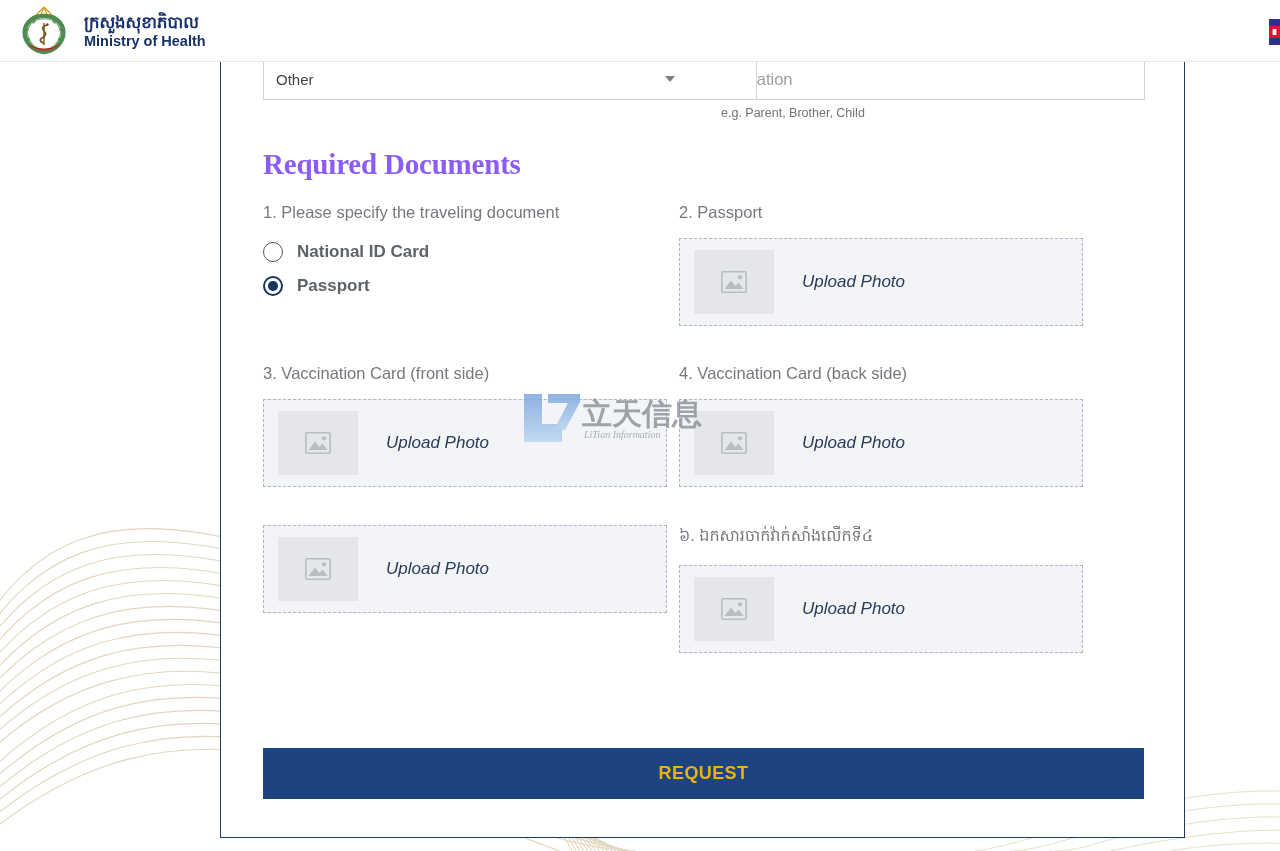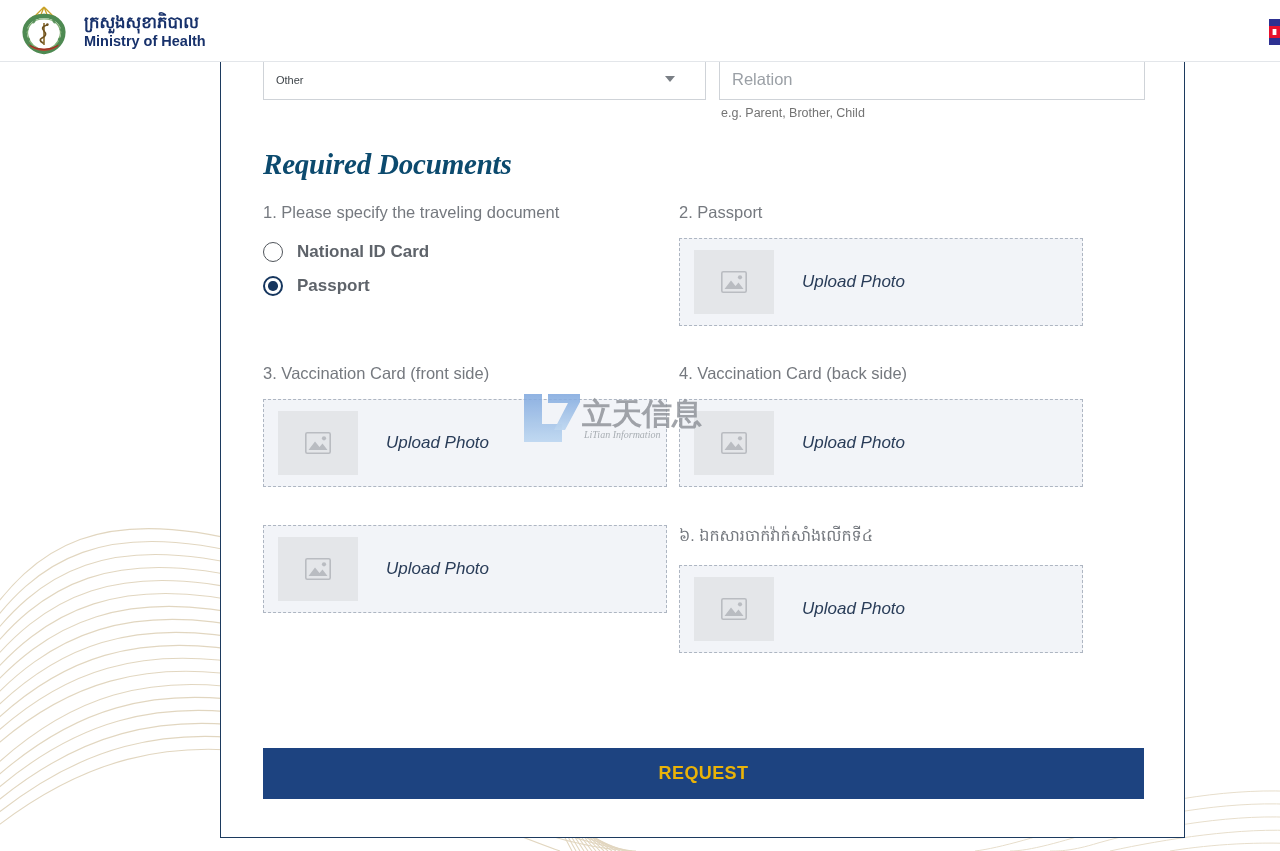--- a/index.html
+++ b/index.html
@@ -87,26 +87,26 @@
   
   .top-row {
     display: flex;
     gap: 30px;
     padding-top: 6px;
   }
   .col { width: 426px; }
 
   .select-wrap { position: relative; }
   select.styled, .fakeselect {
-    width: 443px;
+    width: 494px;
     height: 41px;
     border: 1px solid #cfd3d8;
     background: #ffffff;
     font-family: "Liberation Sans", sans-serif;
-    font-size: 11px;
+    font-size: 15px;
     color: #3e4449;
     padding: 0 34px 0 12px;
     appearance: none;
     -webkit-appearance: none;
     outline: none;
     display: flex;
     align-items: center;
   }
   .caret {
     position: absolute;
@@ -136,24 +136,23 @@
     color: #737373;
     margin-top: 6px;
     padding-left: 2px;
   }
 
   
   .section-title {
     font-family: "Liberation Serif", serif;
     font-size: 29px;
     font-weight: 700;
-    color: #0c4a6e;
+    color: #8b5cf6;
     margin-top: 28px;
     letter-spacing: -0.2px;
-    font-style: italic;
   }
 
   
   .docs {
     margin-top: 22px;
   }
   .doc-row {
     display: flex;
     gap: 12px;
     margin-bottom: 38px;

